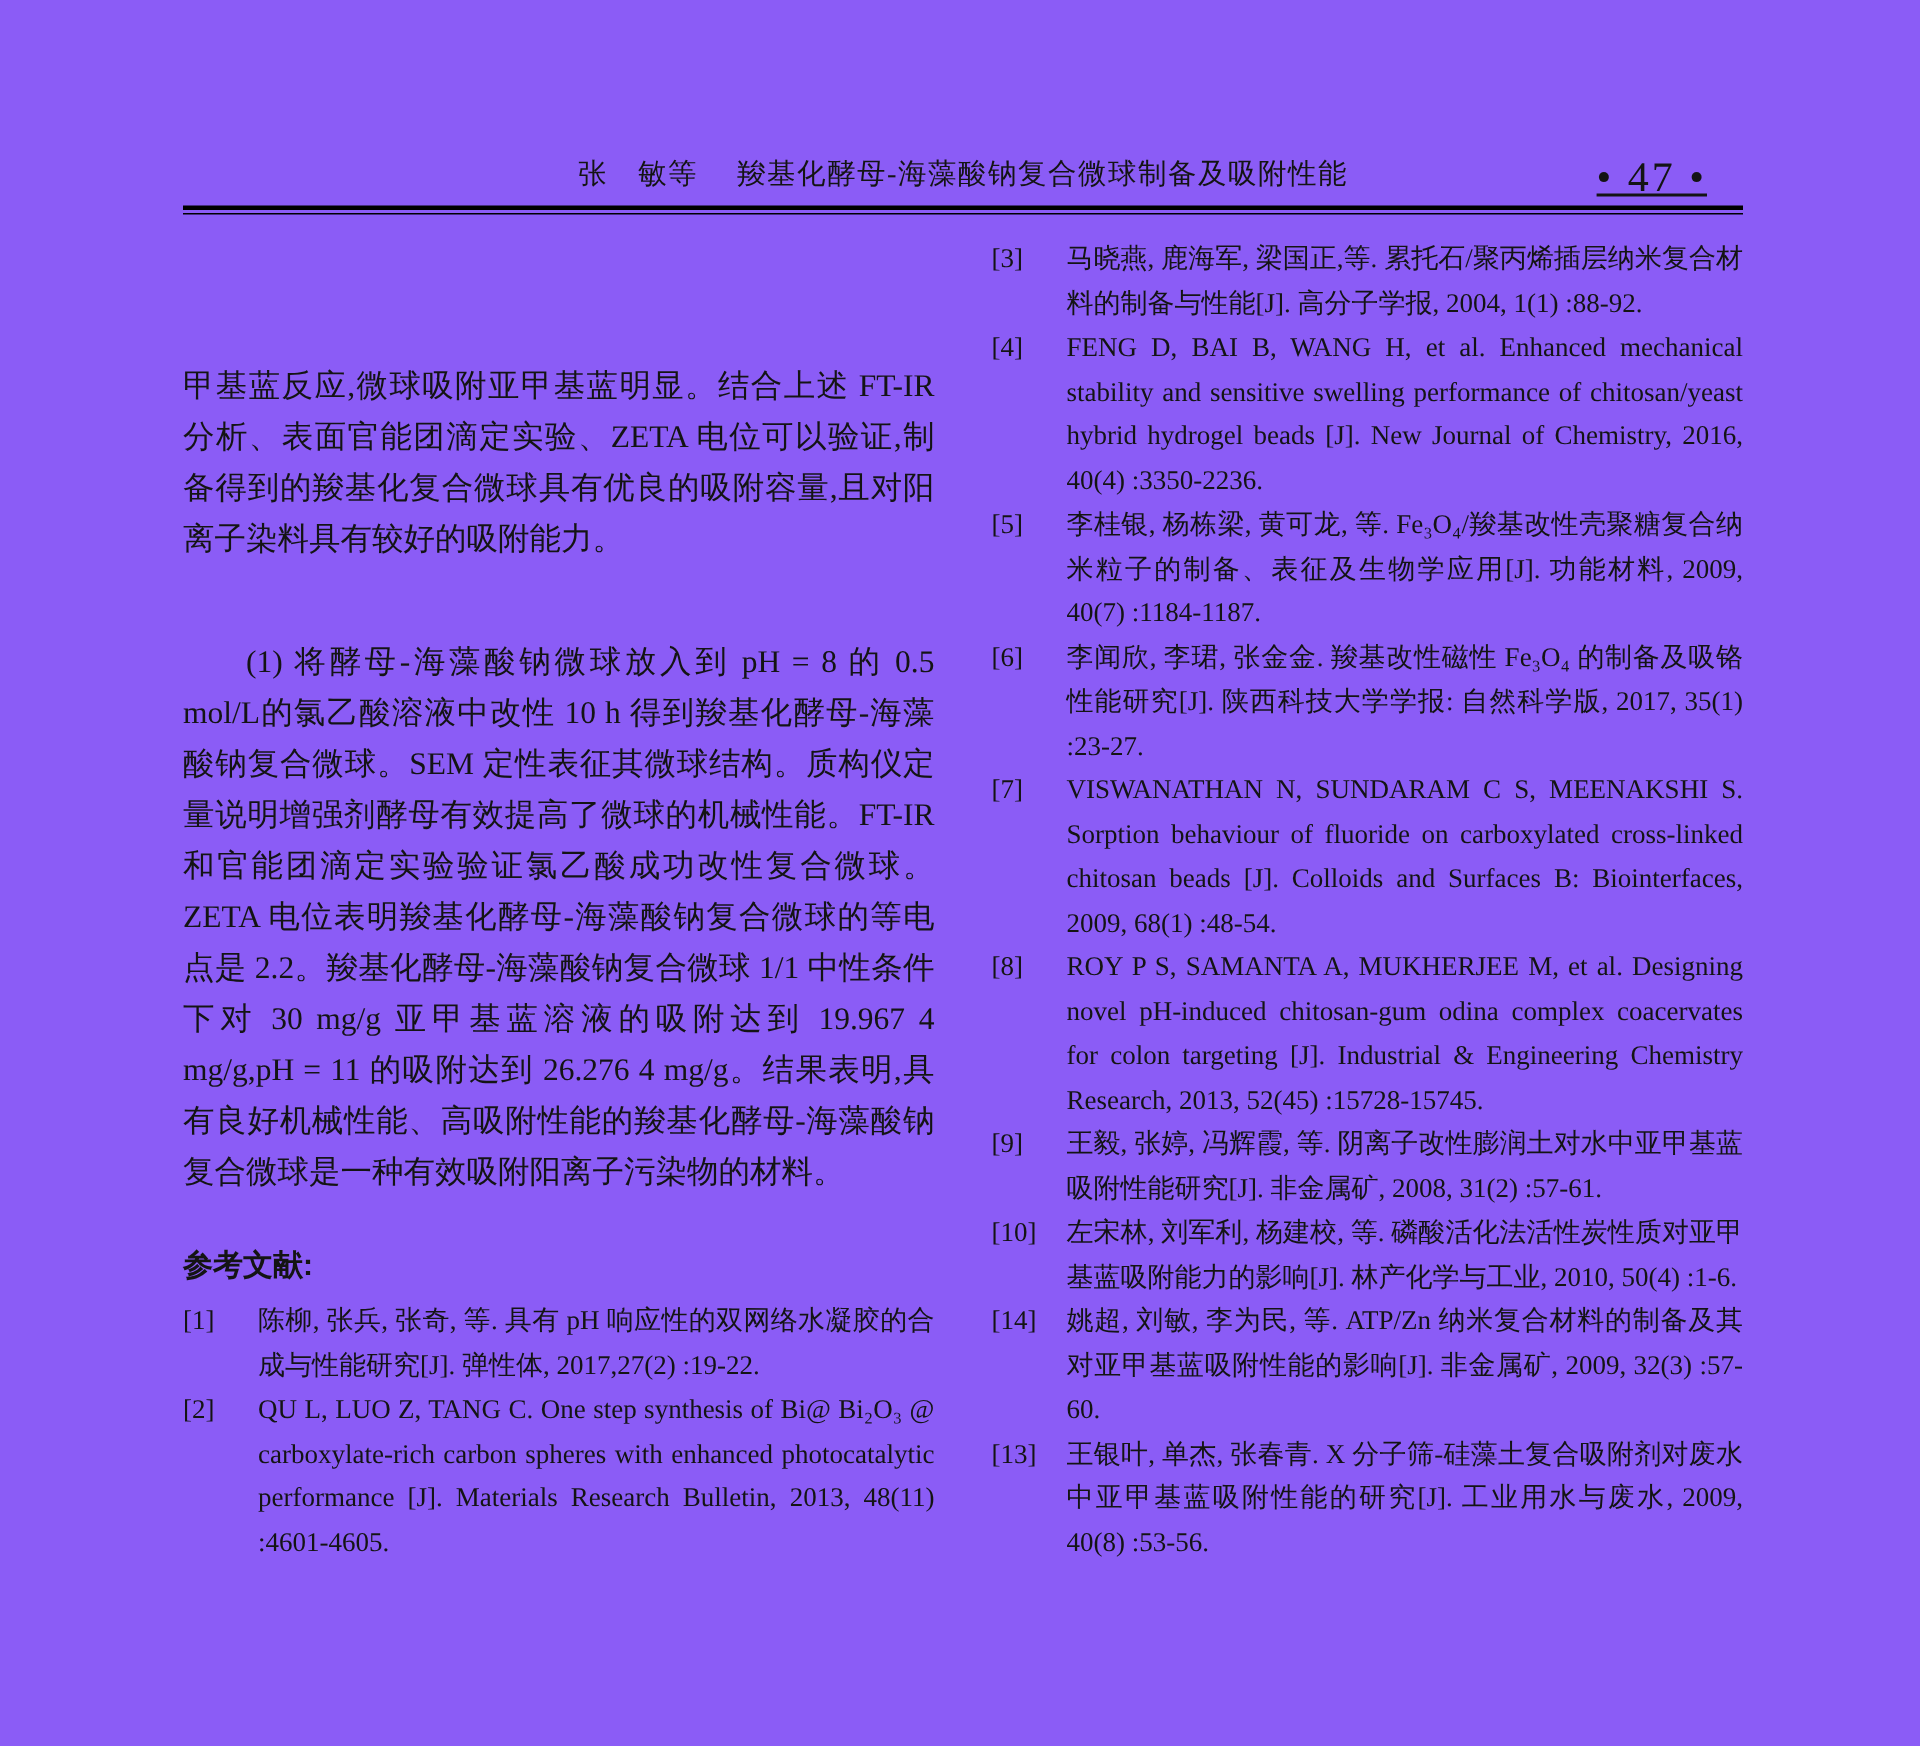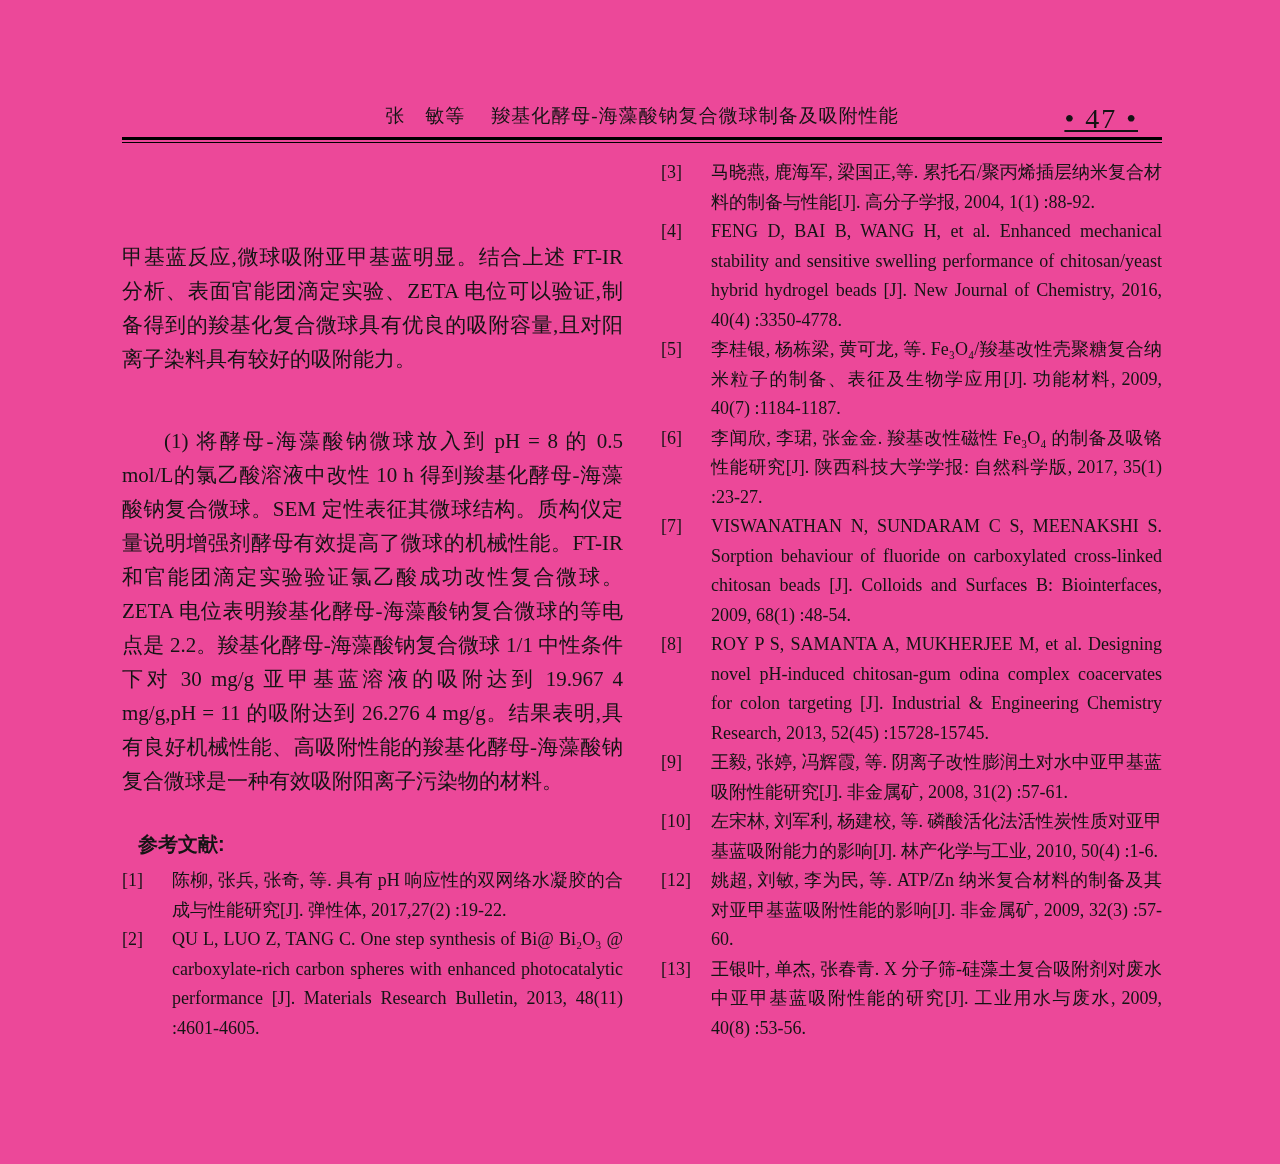--- a/index.html
+++ b/index.html
@@ -1,19 +1,19 @@
 <!DOCTYPE html>
 <html><head>
 <meta charset="utf-8">
 <style>
   html,body{margin:0;padding:0;}
   .page{
     position:relative;
     width:1280px;height:1164px;
-    background:#ec4899;color:#141414;
+    background:#8b5cf6;color:#141414;
     font-family:"Liberation Serif","DejaVu Serif",serif;
     overflow:hidden;
   }
   .running-head{
     position:absolute;top:103px;left:122px;width:1040px;
     text-align:center;font-size:19px;letter-spacing:1px;white-space:nowrap;
   }
   .running-head .authors{margin-right:26px;}
   .page-number{
     position:absolute;top:103px;right:142px;font-size:28px;letter-spacing:2px;text-decoration:underline;
@@ -32,21 +32,21 @@
   .indent{text-indent:2em;margin-top:48px;}
   .section-heading{
     font-family:"Liberation Sans","DejaVu Sans",sans-serif;
     font-weight:700;font-size:22px;line-height:30px;
     margin:22px 0 12px 0;
   }
   .section-heading .sec-num{margin-right:22px;}
   .refs-heading{
     font-family:"Liberation Sans","DejaVu Sans",sans-serif;
     font-weight:700;font-size:20px;line-height:28px;
-    margin:32px 0 8px 16px;
+    margin:32px 0 8px 0;
   }
   .ref{
     display:flex;font-size:18px;line-height:29.5px;
   }
   .ref .ref-num{flex:0 0 50px;}
   .ref .ref-text{flex:1;text-align:justify;}
 </style>
 </head>
 <body>
 
@@ -82,21 +82,21 @@
       </div>
     </div>
 
     <div class="col">
       <div class="ref">
         <span class="ref-num">[3]</span>
         <span class="ref-text">马晓燕, 鹿海军, 梁国正,等. 累托石/聚丙烯插层纳米复合材料的制备与性能[J]. 高分子学报, 2004, 1(1) :88-92.</span>
       </div>
       <div class="ref">
         <span class="ref-num">[4]</span>
-        <span class="ref-text">FENG D, BAI B, WANG H, et al. Enhanced mechanical stability and sensitive swelling performance of chitosan/yeast hybrid hydrogel beads [J]. New Journal of Chemistry, 2016, 40(4) :3350-4778.</span>
+        <span class="ref-text">FENG D, BAI B, WANG H, et al. Enhanced mechanical stability and sensitive swelling performance of chitosan/yeast hybrid hydrogel beads [J]. New Journal of Chemistry, 2016, 40(4) :3350-2236.</span>
       </div>
       <div class="ref">
         <span class="ref-num">[5]</span>
         <span class="ref-text">李桂银, 杨栋梁, 黄可龙, 等. Fe₃O₄/羧基改性壳聚糖复合纳米粒子的制备、表征及生物学应用[J]. 功能材料, 2009, 40(7) :1184-1187.</span>
       </div>
       <div class="ref">
         <span class="ref-num">[6]</span>
         <span class="ref-text">李闻欣, 李珺, 张金金. 羧基改性磁性 Fe₃O₄ 的制备及吸铬性能研究[J]. 陕西科技大学学报: 自然科学版, 2017, 35(1) :23-27.</span>
       </div>
       <div class="ref">
@@ -109,21 +109,21 @@
       </div>
       <div class="ref">
         <span class="ref-num">[9]</span>
         <span class="ref-text">王毅, 张婷, 冯辉霞, 等. 阴离子改性膨润土对水中亚甲基蓝吸附性能研究[J]. 非金属矿, 2008, 31(2) :57-61.</span>
       </div>
       <div class="ref">
         <span class="ref-num">[10]</span>
         <span class="ref-text">左宋林, 刘军利, 杨建校, 等. 磷酸活化法活性炭性质对亚甲基蓝吸附能力的影响[J]. 林产化学与工业, 2010, 50(4) :1-6.</span>
       </div>
       <div class="ref">
-        <span class="ref-num">[12]</span>
+        <span class="ref-num">[14]</span>
         <span class="ref-text">姚超, 刘敏, 李为民, 等. ATP/Zn 纳米复合材料的制备及其对亚甲基蓝吸附性能的影响[J]. 非金属矿, 2009, 32(3) :57-60.</span>
       </div>
       <div class="ref">
         <span class="ref-num">[13]</span>
         <span class="ref-text">王银叶, 单杰, 张春青. X 分子筛-硅藻土复合吸附剂对废水中亚甲基蓝吸附性能的研究[J]. 工业用水与废水, 2009, 40(8) :53-56.</span>
       </div>
     </div>
 
   </div>
 </div>

